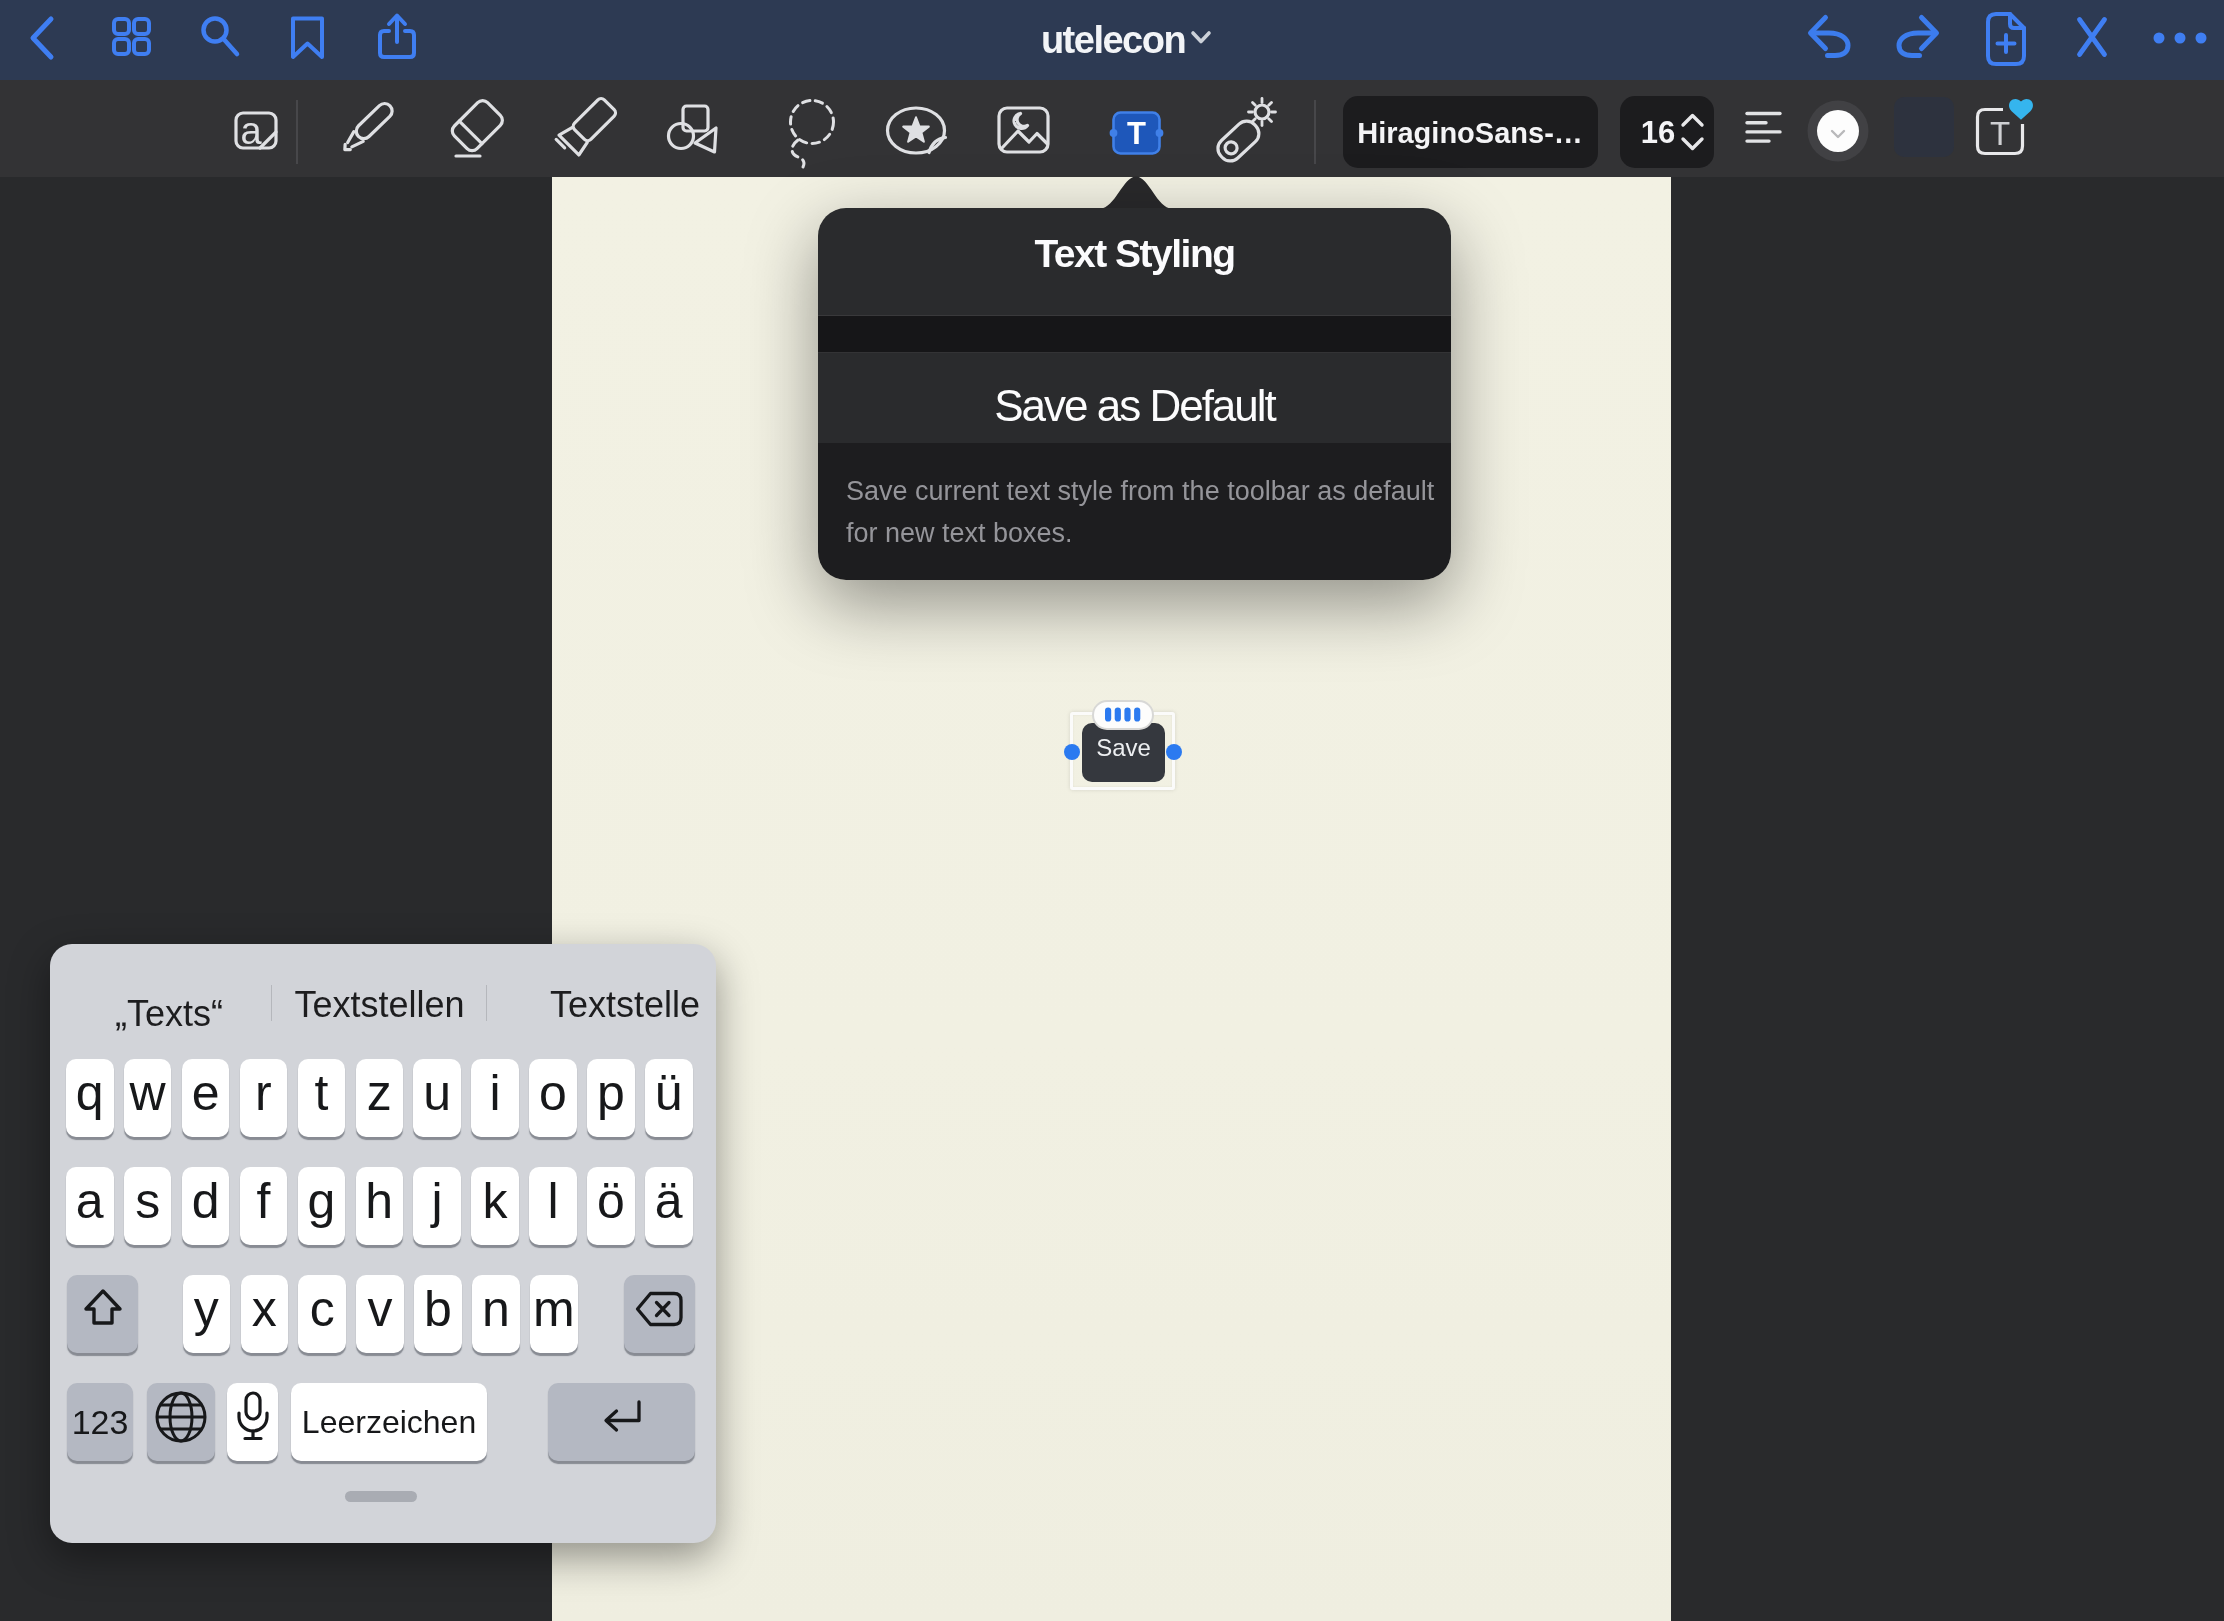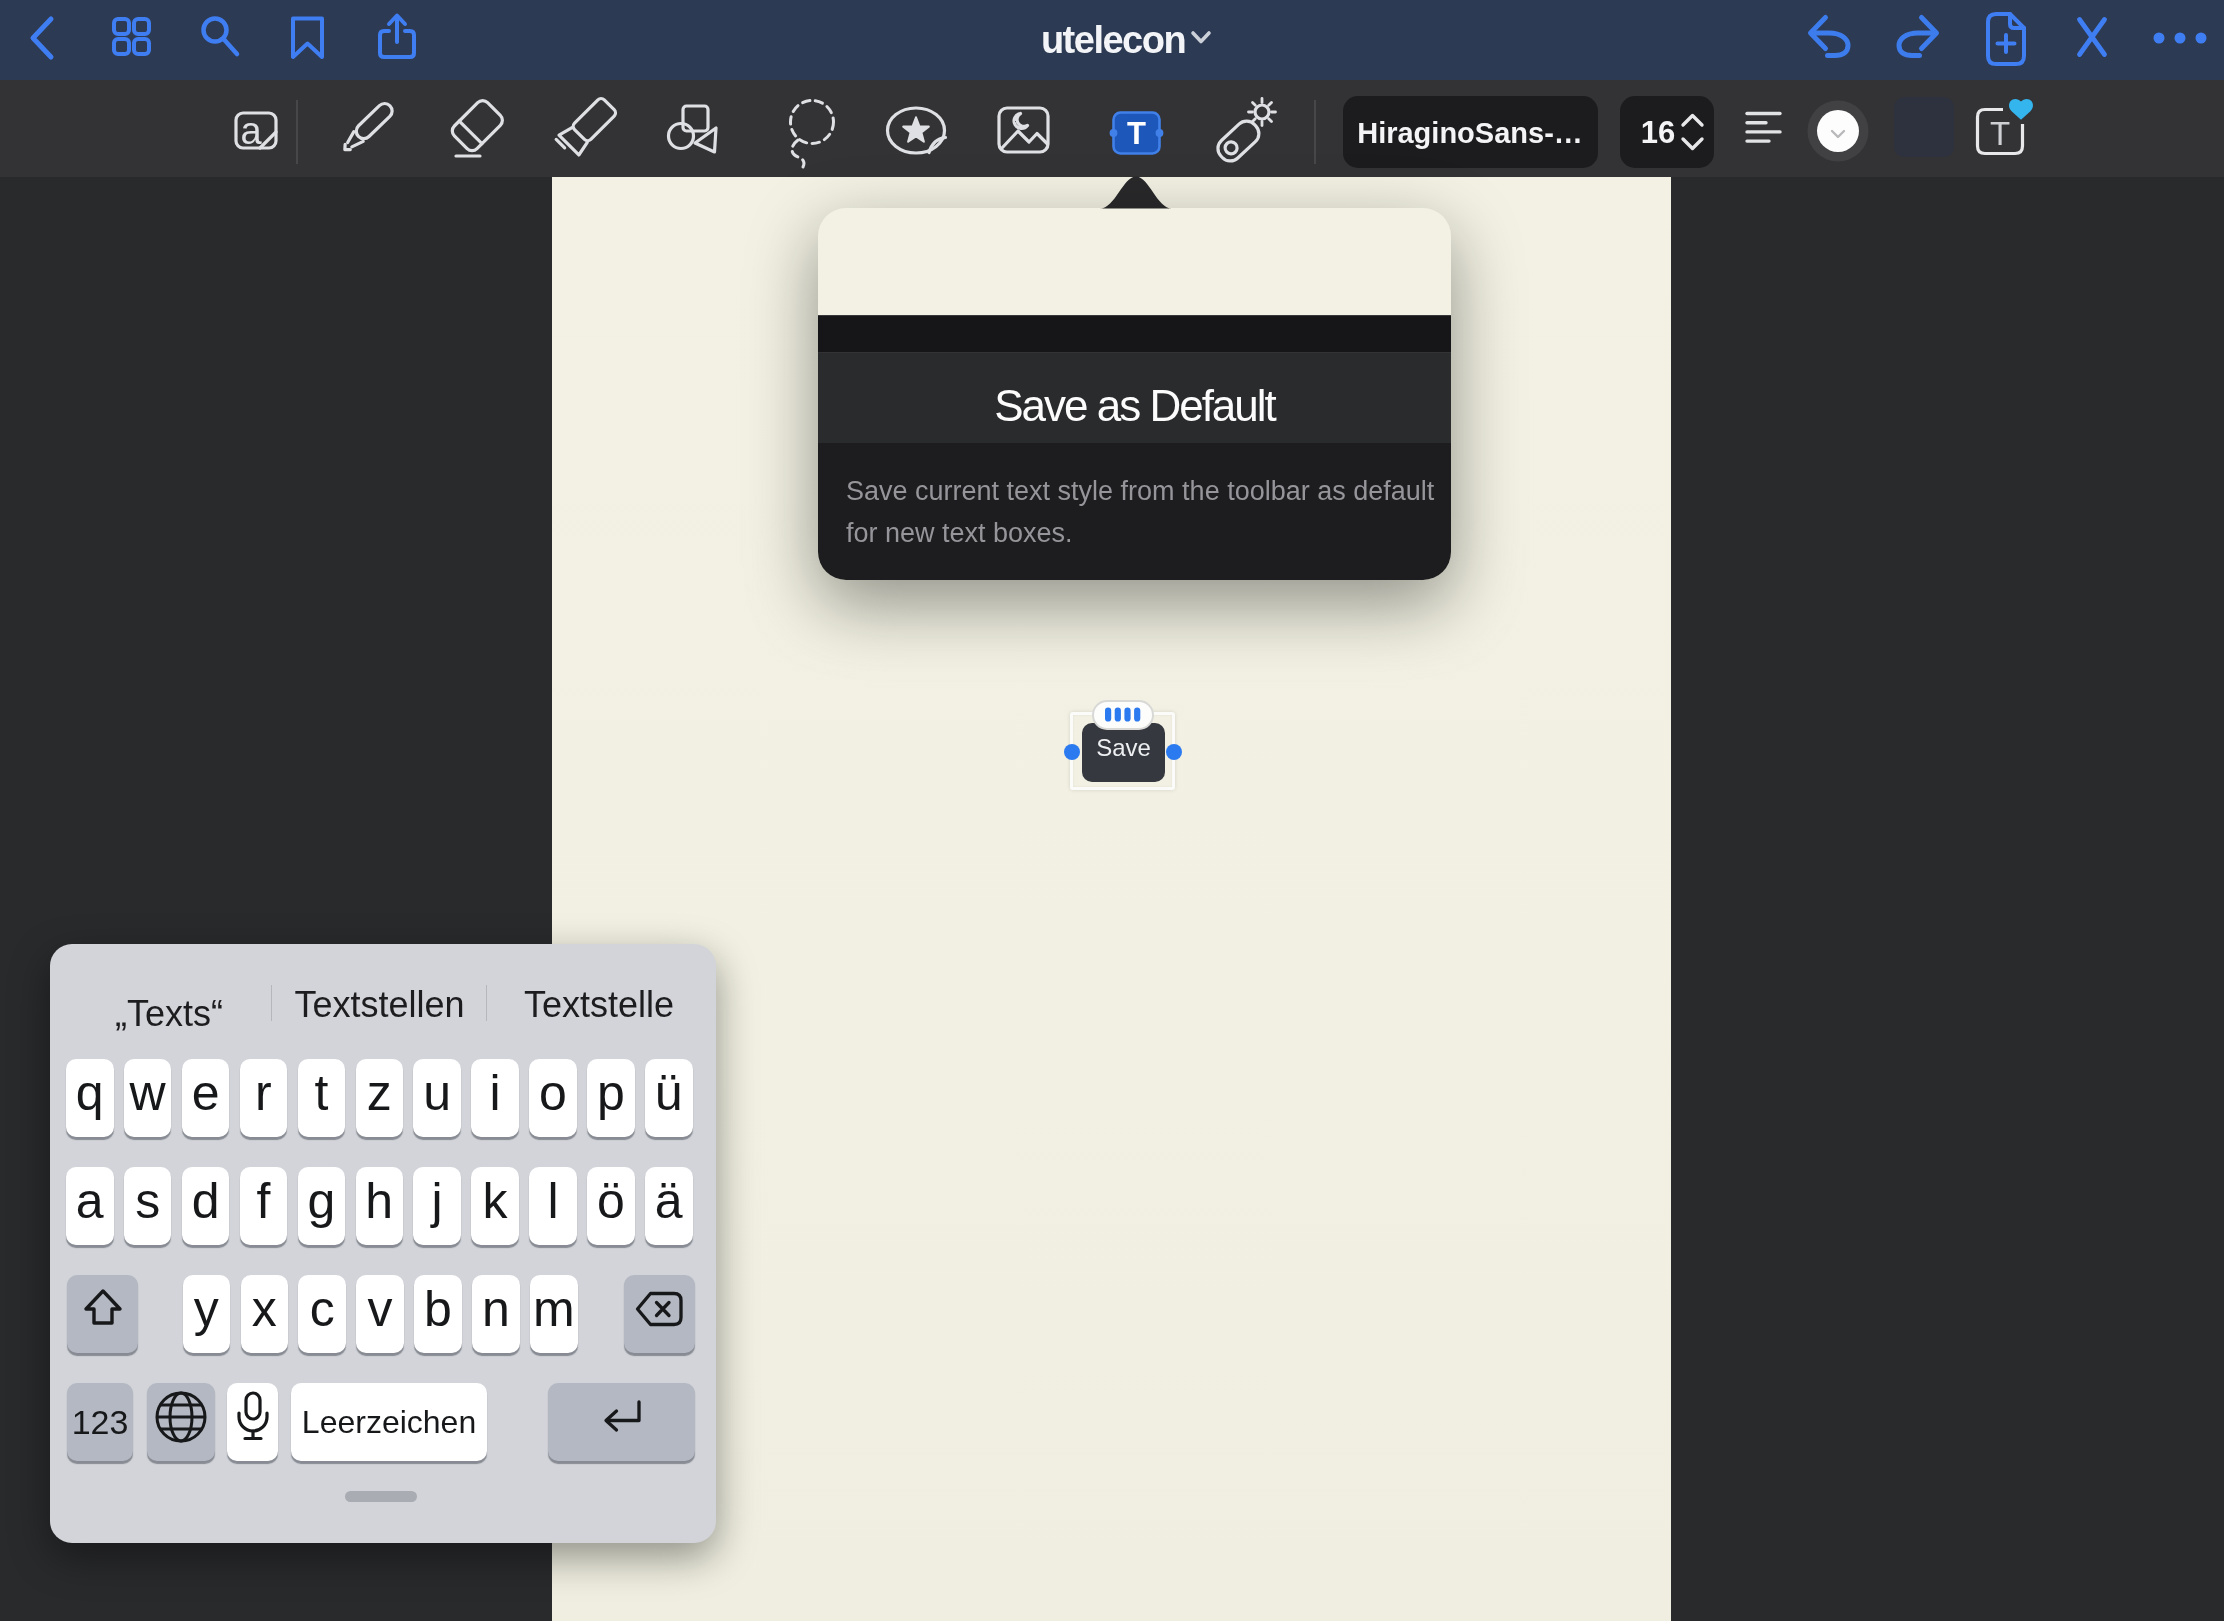--- a/index.html
+++ b/index.html
@@ -178,20 +178,23 @@
   <path d="M2021,101.5 c-3,-3.4 -8,-3.4 -10.4,-0.4 c-2.4,3 -2,7.4 1,10.2 l9.4,8.4 9.4,-8.4 c3,-2.8 3.4,-7.2 1,-10.2 c-2.4,-3 -7.4,-3 -10.4,0.4 Z" fill="#35b5ee"></path>
   </g>
 </svg>
 
 <div class="abs" id="page" style="left:552px;top:177px;width:1119px;height:1444px;background:linear-gradient(180deg,#f2f1e3 0%,#f1f0e2 60%,#efeee0 100%);"></div>
 
 <svg class="abs" style="left:1100px;top:176px" width="72" height="33">
   <path d="M0,32.5 C15,32.5 23,0.5 36,0.5 C49,0.5 57,32.5 72,32.5 Z" fill="#29292b"></path>
 </svg>
 <div class="abs" style="left:818px;top:208px;width:633px;height:372px;border-radius:28px;overflow:hidden;box-shadow:0 24px 70px rgba(0,0,0,0.4);">
+  <div style="position:absolute;left:0;top:0;width:100%;height:107px;background:#2a2b2d;">
+    <div style="width:100%;text-align:center;margin-top:24px;font-size:39px;font-weight:700;letter-spacing:-1.5px;color:#fbfbfd;">Text Styling</div>
+  </div>
   <div style="position:absolute;left:0;top:107px;width:100%;height:38px;background:#161618;border-top:1px solid #39393b;border-bottom:1px solid #333335;box-sizing:border-box;"></div>
   <div style="position:absolute;left:0;top:145px;width:100%;height:90px;background:#2a2b2d;">
     <div style="width:100%;text-align:center;margin-top:28px;font-size:44px;font-weight:400;letter-spacing:-2px;color:#fcfcfd;">Save as Default</div>
   </div>
   <div style="position:absolute;left:0;top:235px;width:100%;height:137px;background:#1d1d1f;">
     <div style="margin:27px 28px 0 28px;font-size:27px;line-height:42px;color:#95959a;white-space:nowrap;">Save current text style from the toolbar as default<br>for new text boxes.</div>
   </div>
 </div>
 
 <div class="abs" style="left:1070px;top:712px;width:105px;height:78px;border:3.5px solid #fbfbfa;border-radius:3px;box-shadow:0 0 4px rgba(0,0,0,0.12), inset 0 0 2px rgba(0,0,0,0.08);box-sizing:border-box;"></div>
@@ -205,21 +208,21 @@
     <rect x="42.1" y="7.5" width="6.2" height="14" rx="3.1"></rect>
   </g>
 </svg>
 <div class="abs" style="left:1064px;top:744px;width:16px;height:16px;border-radius:50%;background:#2b7af0;"></div>
 <div class="abs" style="left:1166px;top:744px;width:16px;height:16px;border-radius:50%;background:#2b7af0;"></div>
 
 <div class="abs" id="kb" style="left:50px;top:944px;width:666px;height:599px;border-radius:22px;background:#d2d4d9;box-shadow:0 14px 40px rgba(0,0,0,0.4);"></div>
 
 <div class="abs" style="left:58px;top:984px;width:222px;text-align:center;font-size:36px;color:#1d1d1f;margin-top:9px;">„Texts“</div>
 <div class="abs" style="left:272px;top:984px;width:215px;text-align:center;font-size:36px;color:#1d1d1f;">Textstellen</div>
-<div class="abs" style="left:487px;top:984px;width:224px;text-align:center;font-size:36px;color:#1d1d1f;">Textstelle</div>
+<div class="abs" style="left:513px;top:984px;width:224px;text-align:center;font-size:36px;color:#1d1d1f;">Textstelle</div>
 <div class="abs" style="left:271px;top:985px;width:1px;height:36px;background:#b5b7bc;"></div>
 <div class="abs" style="left:486px;top:985px;width:1px;height:36px;background:#b5b7bc;"></div>
 <div id="keys">
     <div style="position: absolute; left: 66px; top: 1059px; width: 47.5px; height: 78px; border-radius: 10px; background: rgb(255, 255, 255); box-shadow: rgba(104, 108, 117, 0.7) 0px 2.5px 1px; display: flex; align-items: center; justify-content: center; font-size: 50px; color: rgb(23, 24, 26); padding-bottom: 10px; box-sizing: border-box;">q</div>
     <div style="position: absolute; left: 123.9px; top: 1059px; width: 47.5px; height: 78px; border-radius: 10px; background: rgb(255, 255, 255); box-shadow: rgba(104, 108, 117, 0.7) 0px 2.5px 1px; display: flex; align-items: center; justify-content: center; font-size: 50px; color: rgb(23, 24, 26); padding-bottom: 10px; box-sizing: border-box;">w</div>
     <div style="position: absolute; left: 181.8px; top: 1059px; width: 47.5px; height: 78px; border-radius: 10px; background: rgb(255, 255, 255); box-shadow: rgba(104, 108, 117, 0.7) 0px 2.5px 1px; display: flex; align-items: center; justify-content: center; font-size: 50px; color: rgb(23, 24, 26); padding-bottom: 10px; box-sizing: border-box;">e</div>
     <div style="position: absolute; left: 239.7px; top: 1059px; width: 47.5px; height: 78px; border-radius: 10px; background: rgb(255, 255, 255); box-shadow: rgba(104, 108, 117, 0.7) 0px 2.5px 1px; display: flex; align-items: center; justify-content: center; font-size: 50px; color: rgb(23, 24, 26); padding-bottom: 10px; box-sizing: border-box;">r</div>
     <div style="position: absolute; left: 297.6px; top: 1059px; width: 47.5px; height: 78px; border-radius: 10px; background: rgb(255, 255, 255); box-shadow: rgba(104, 108, 117, 0.7) 0px 2.5px 1px; display: flex; align-items: center; justify-content: center; font-size: 50px; color: rgb(23, 24, 26); padding-bottom: 10px; box-sizing: border-box;">t</div>
     <div style="position: absolute; left: 355.5px; top: 1059px; width: 47.5px; height: 78px; border-radius: 10px; background: rgb(255, 255, 255); box-shadow: rgba(104, 108, 117, 0.7) 0px 2.5px 1px; display: flex; align-items: center; justify-content: center; font-size: 50px; color: rgb(23, 24, 26); padding-bottom: 10px; box-sizing: border-box;">z</div>
     <div style="position: absolute; left: 413.4px; top: 1059px; width: 47.5px; height: 78px; border-radius: 10px; background: rgb(255, 255, 255); box-shadow: rgba(104, 108, 117, 0.7) 0px 2.5px 1px; display: flex; align-items: center; justify-content: center; font-size: 50px; color: rgb(23, 24, 26); padding-bottom: 10px; box-sizing: border-box;">u</div>

